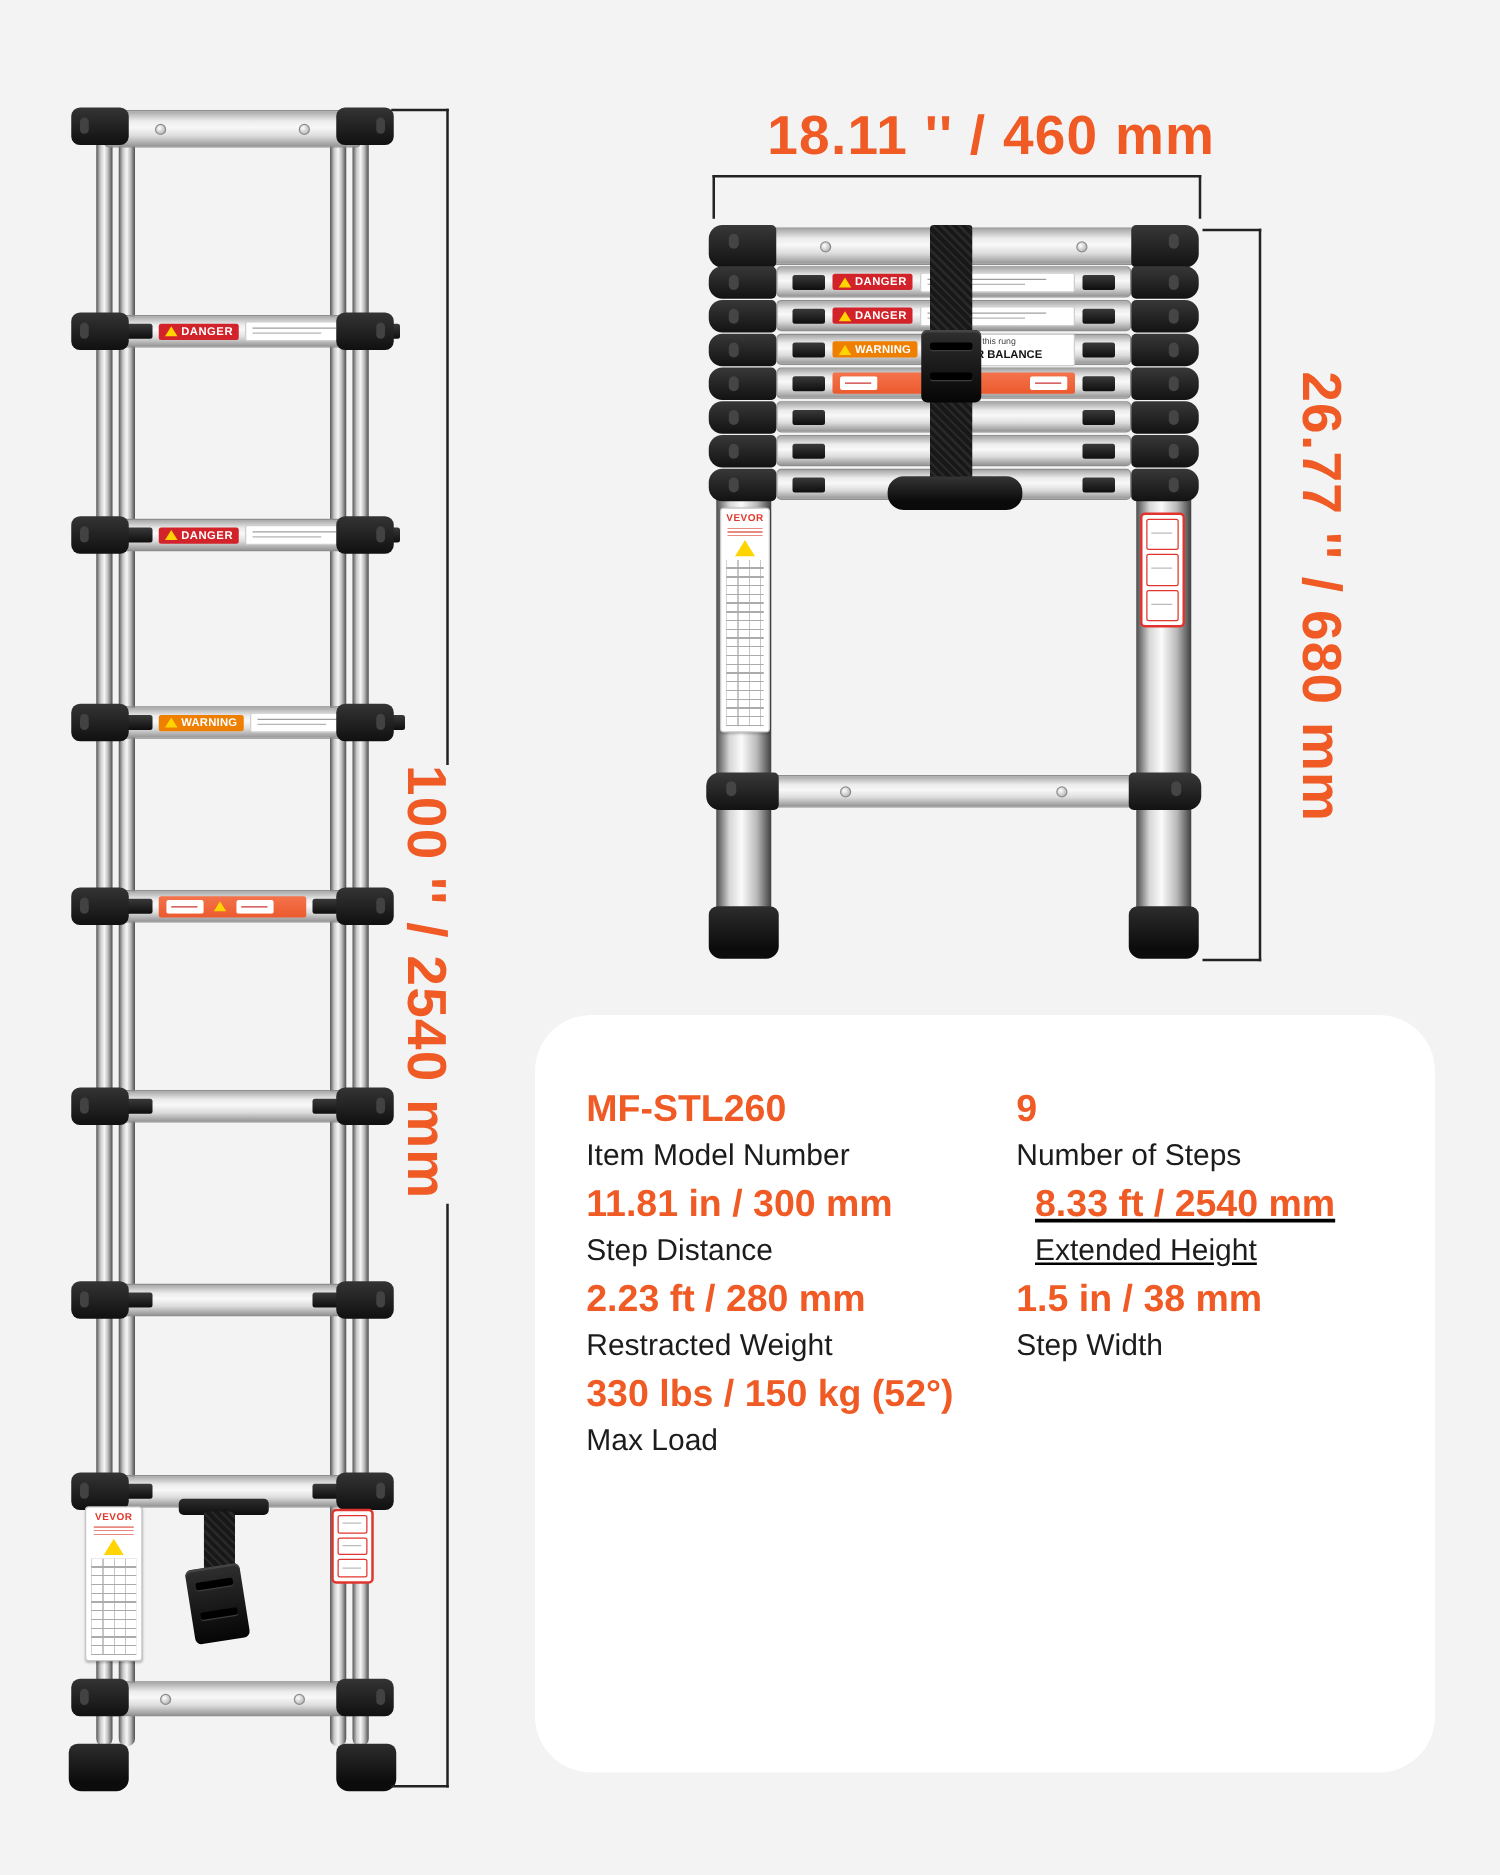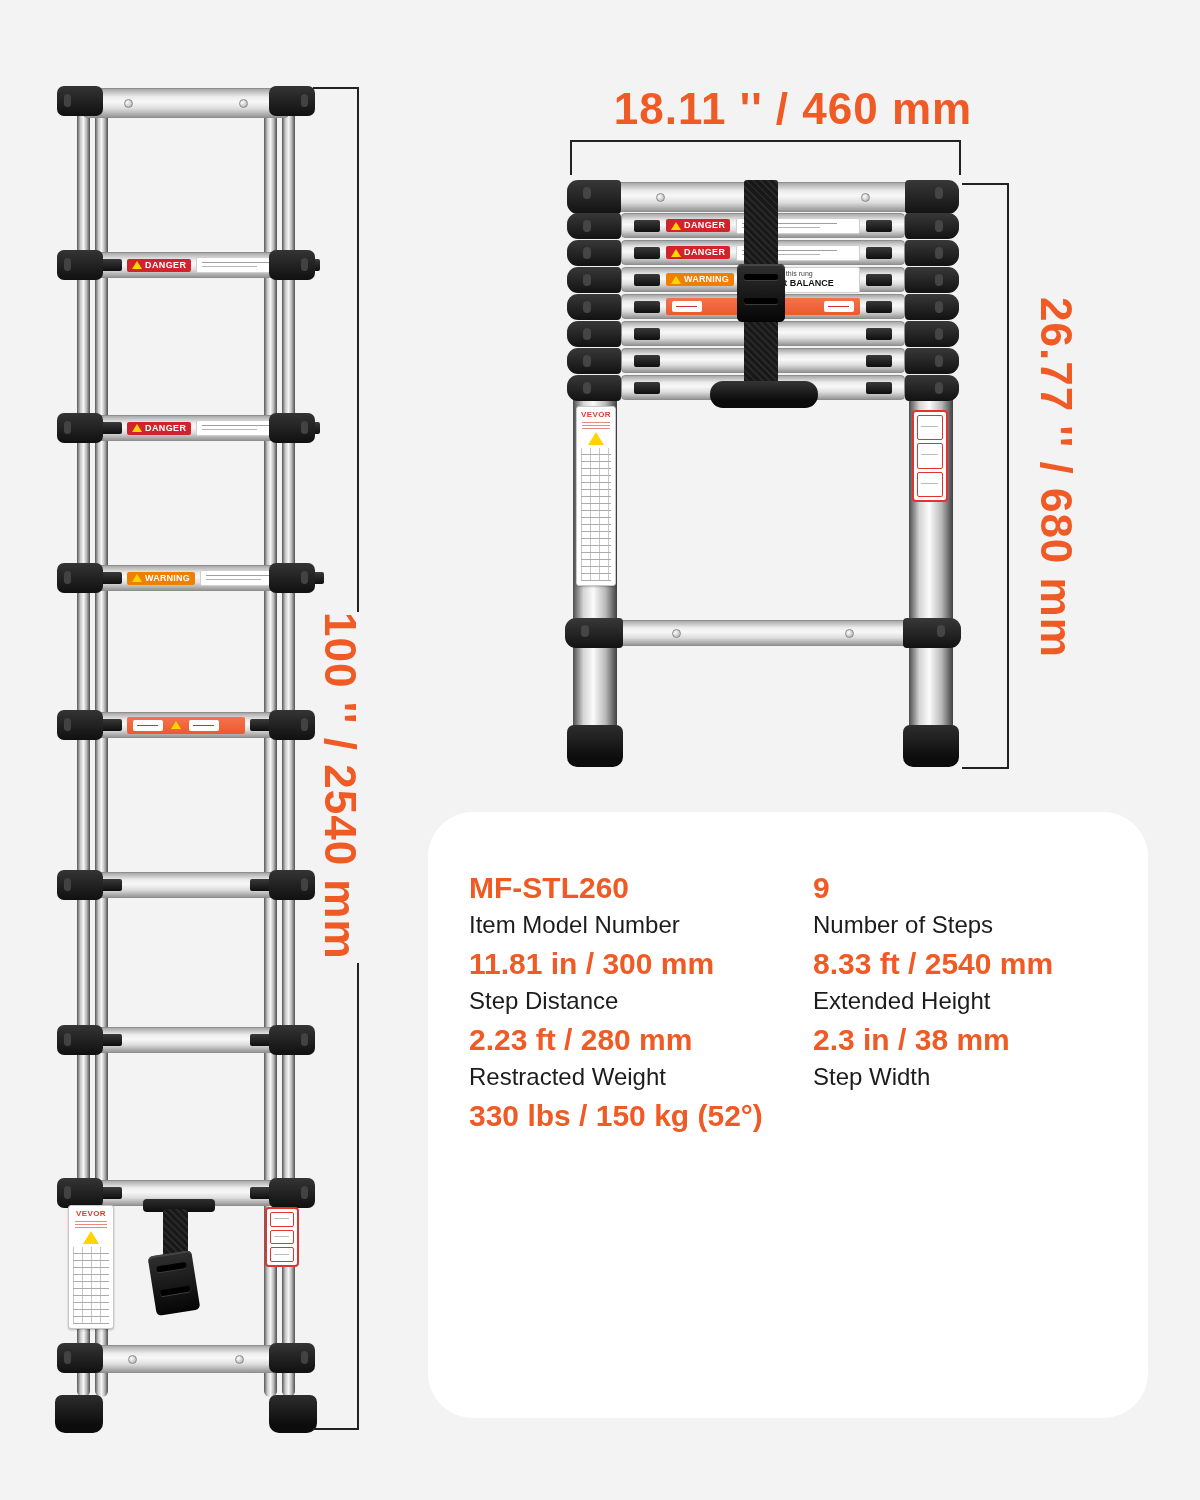--- a/index.html
+++ b/index.html
@@ -378,32 +378,33 @@
       <div class="l">Item Model Number</div>
     </div>
     <div class="spec" style="left:385px;top:60px;">
       <div class="v">9</div>
       <div class="l">Number of Steps</div>
     </div>
     <div class="spec" style="left:41px;top:136px;">
       <div class="v">11.81 in / 300 mm</div>
       <div class="l">Step Distance</div>
     </div>
-    <div class="spec" style="left:385px;top:136px;">
+    <div class="spec" style="left:400px;top:136px;text-decoration:underline;">
       <div class="v">8.33 ft / 2540 mm</div>
       <div class="l">Extended Height</div>
     </div>
     <div class="spec" style="left:41px;top:212px;">
       <div class="v">2.23 ft / 280 mm</div>
       <div class="l">Restracted Weight</div>
     </div>
     <div class="spec" style="left:385px;top:212px;">
-      <div class="v">2.3 in / 38 mm</div>
+      <div class="v">1.5 in / 38 mm</div>
       <div class="l">Step Width</div>
     </div>
     <div class="spec" style="left:41px;top:288px;">
       <div class="v">330 lbs / 150 kg (52°)</div>
+      <div class="l">Max Load</div>
     </div>
     <div class="spec" style="left:41px;top:434px;">
     </div>
   </div>
 
 </div>
 
 </body></html>

